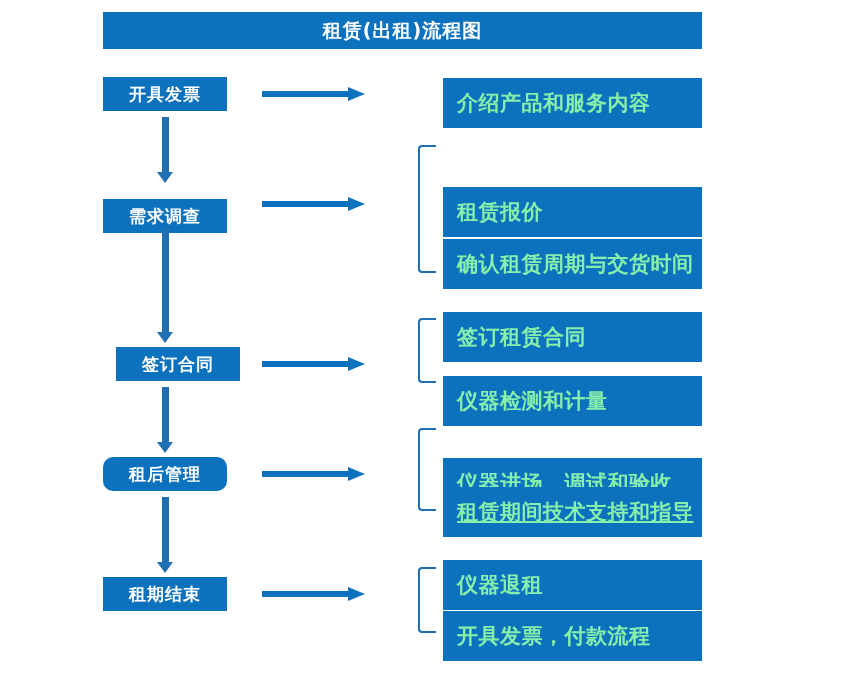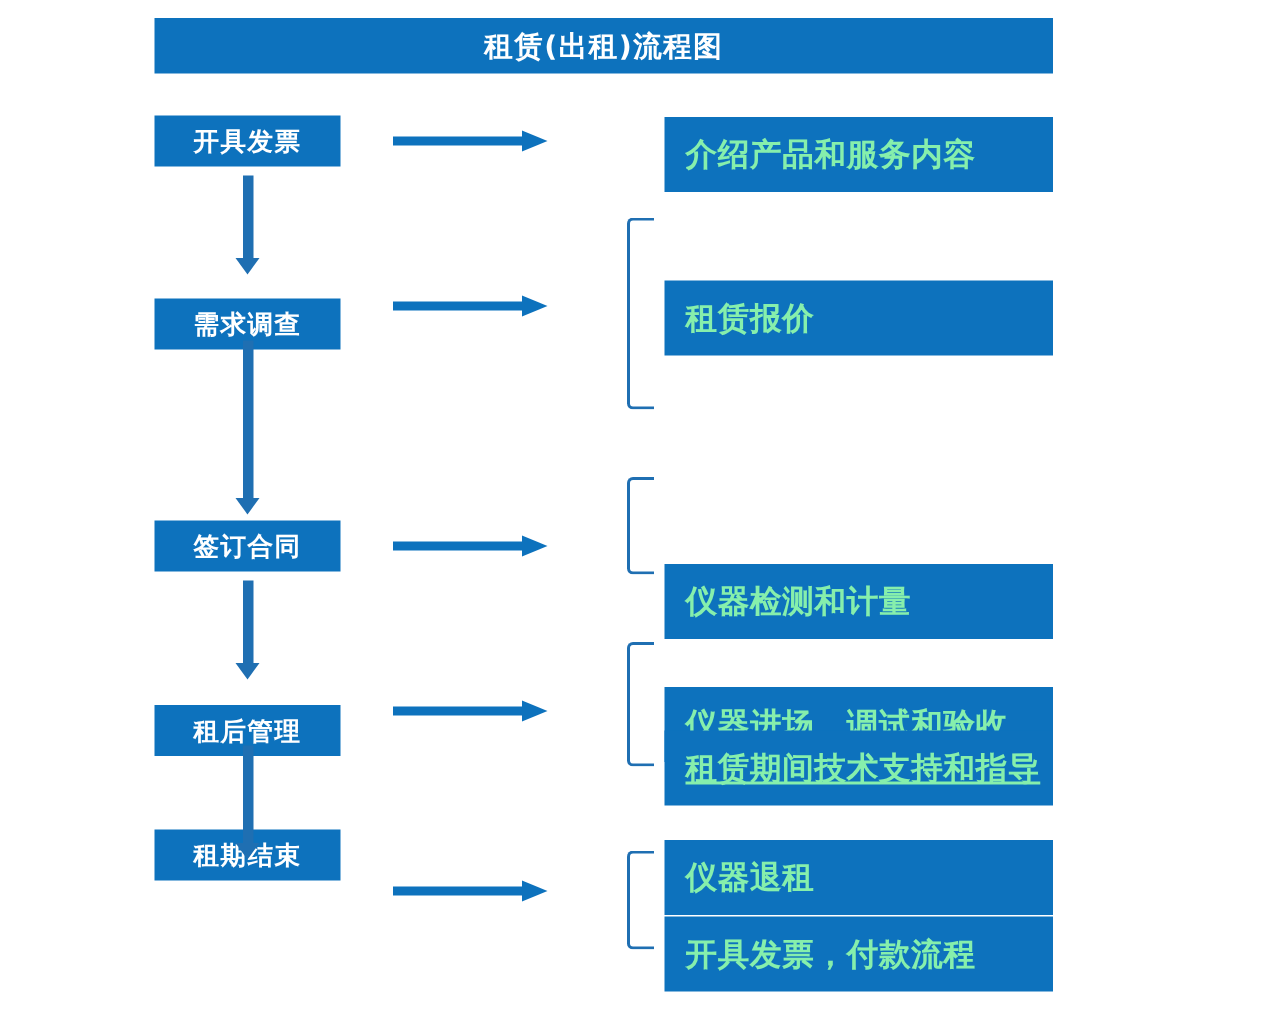--- a/index.html
+++ b/index.html
@@ -140,25 +140,25 @@
 <body>
 
 <div id="canvas">
 
   <div class="title-bar">租赁(出租)流程图</div>
 
   <div class="stage-box" style="top:77px;">开具发票</div>
 
   <div class="stage-box" style="top:187px;margin-top:12px;">需求调查</div>
 
-  <div class="stage-box" style="top:347px;">签订合同</div>
-
-  <div class="stage-box" style="top:470px;">租后管理</div>
-
-  <div class="stage-box" style="top:553px;">租期结束</div>
+  <div class="stage-box" style="top:347px;margin-left:13px;">签订合同</div>
+
+  <div class="stage-box" style="top:457px;border-radius:10px;">租后管理</div>
+
+  <div class="stage-box" style="top:577px;">租期结束</div>
 
   <div class="v-arrow" style="top:117px; height:66px;">
     <div class="shaft" style="height:55px;"></div>
     <div class="head" style="top:55px;"></div>
   </div>
 
   <div class="v-arrow" style="top:227px; height:116px;">
     <div class="shaft" style="height:105px;"></div>
     <div class="head" style="top:105px;"></div>
   </div>
@@ -204,21 +204,23 @@
 
   <div class="bracket" style="top:428px; height:83px;"></div>
 
   <div class="bracket" style="top:567px; height:66px;"></div>
 
   <div class="detail-box" style="top:78px;">介绍产品和服务内容</div>
 
 
   <div class="detail-box" style="top:187px;font-family:Liberation Mono, monospace;">租赁报价</div>
 
-
+  <div class="detail-box" style="top:239px;">确认租赁周期与交货时间</div>
+
+  <div class="detail-box" style="top:312px;">签订租赁合同</div>
 
   <div class="detail-box" style="top:360px;margin-top:16px;">仪器检测和计量</div>
 
   <div class="detail-box" style="top:422px;margin-top:36px;">仪器进场、调试和验收</div>
 
   <div class="detail-box" style="top:487px;text-decoration:underline;">租赁期间技术支持和指导</div>
 
   <div class="detail-box" style="top:560px;">仪器退租</div>
 
   <div class="detail-box" style="top:611px;">开具发票，付款流程</div>

